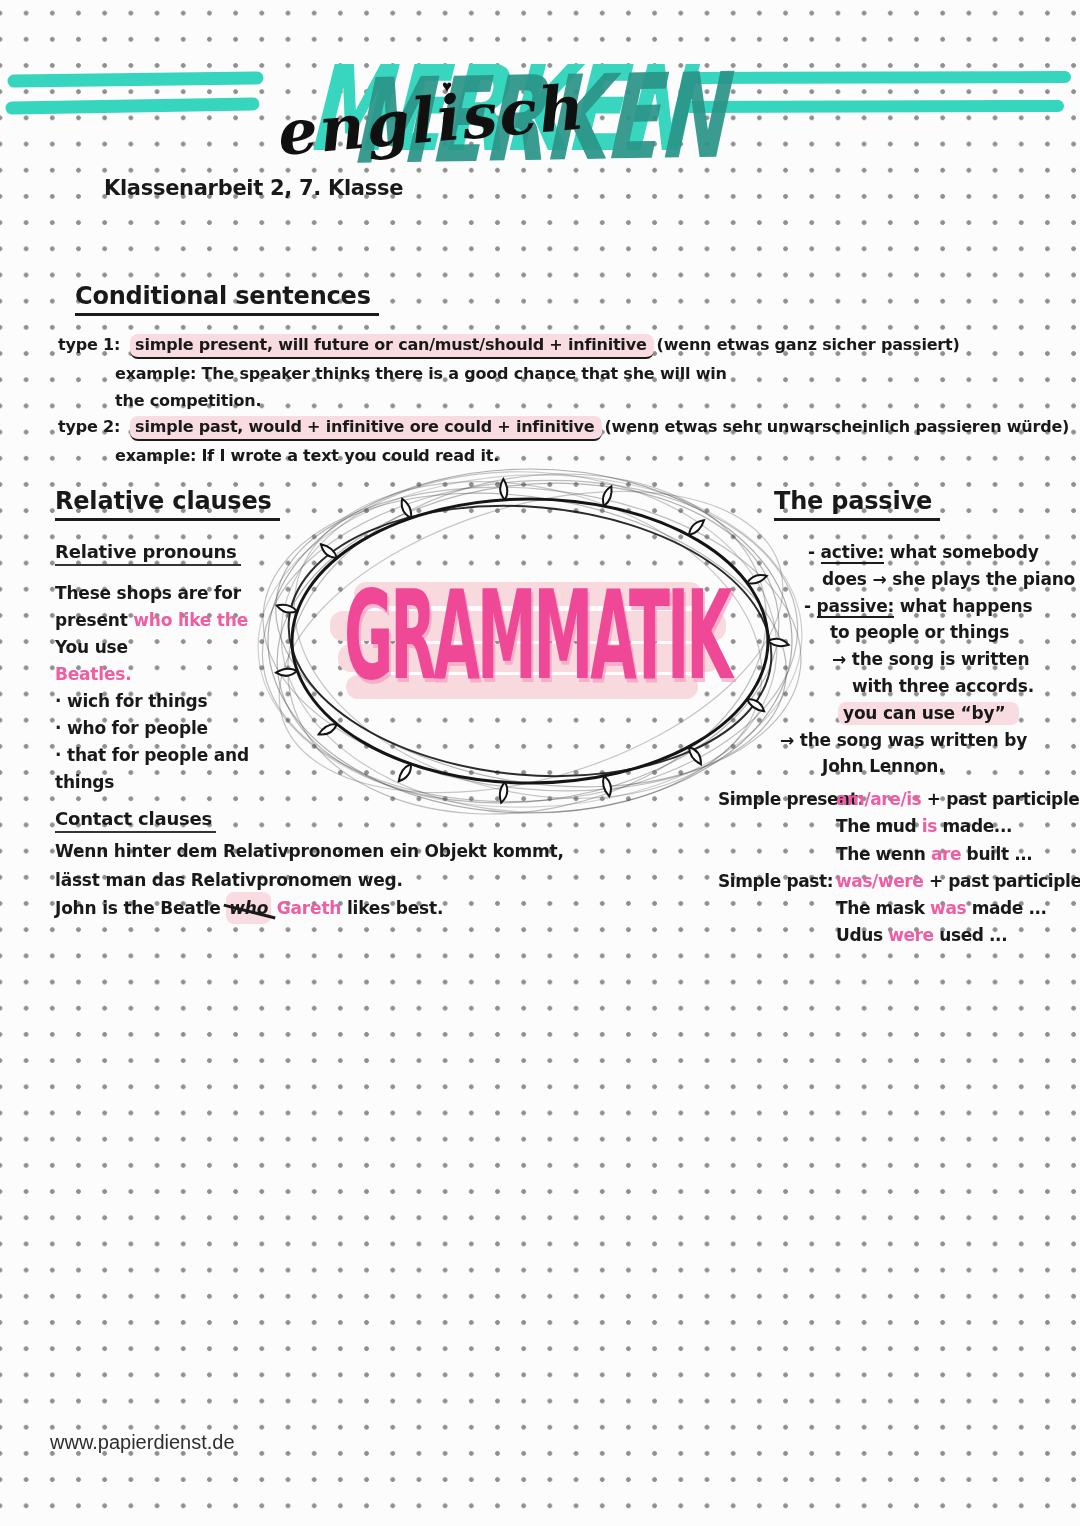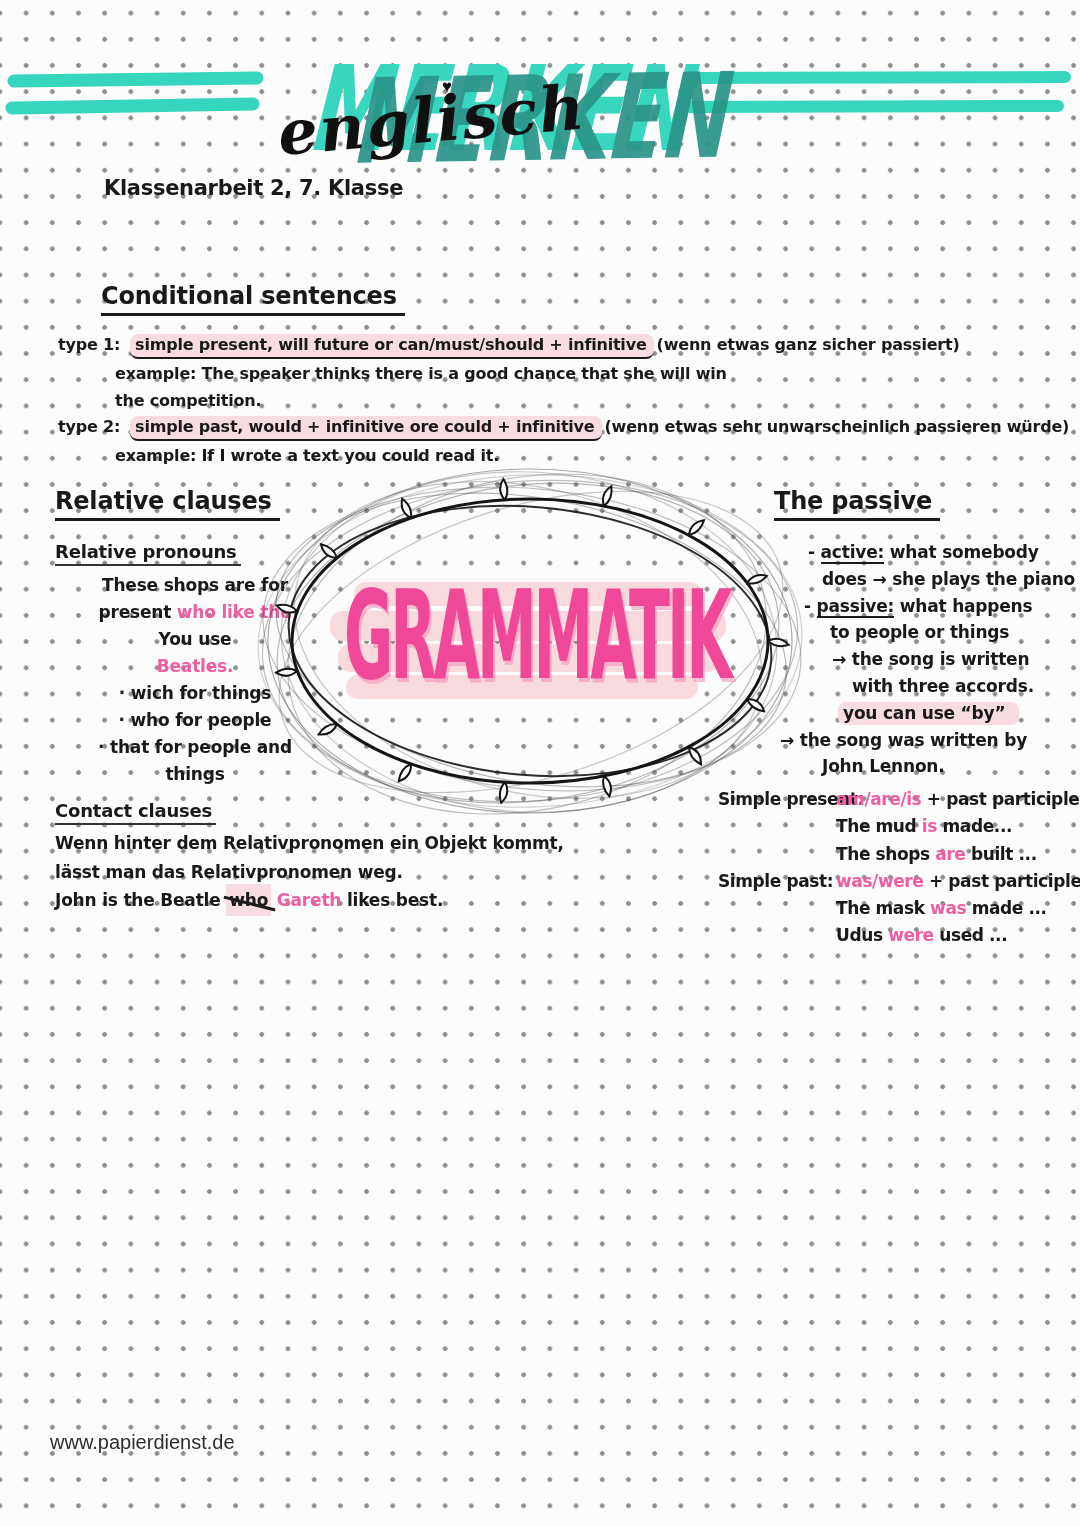--- a/index.html
+++ b/index.html
@@ -15,36 +15,36 @@
   .abs{position:absolute;}
   .sec-title{font-size:24px;display:inline-block;border-bottom:3px solid #1b1b1b;padding:0 8px 3px 0;}
   .sub-title{font-size:18px;display:inline-block;border-bottom:2px solid #333;padding:0 4px 2px 0;}
   .body-line{font-size:17px;line-height:27px;white-space:nowrap;}
   .pink{color:#ef5da2;}
   .uline{border-bottom:2px solid #1b1b1b;}
   .hl{background:#f9dce1;border-radius:8px;padding:1px 14px 2px 5px;}
   .hl-u{background:#f9dce1;border-radius:8px;padding:1px 7px 3px 5px;border-bottom:2.5px solid #1b1b1b;}
   
   .cond{left:58px;top:282px;width:1005px;}
-  .cond .sec-title{margin-left:43px;text-align:right;}
+  .cond .sec-title{margin-left:17px;text-align:right;}
   .cline{font-size:16px;line-height:27px;white-space:nowrap;}
   .cline.first{margin-top:15px;}
   .tlab{margin-right:10px;}
   .cnote{margin-left:3px;}
   .cex{margin-left:57px;margin-top:2px;}
   .cex2{margin-left:57px;margin-top:0px;}
   .ct2{margin-top:-1px;}
   
   .rel{left:55px;top:487px;width:560px;}
   .rel .pron{margin-top:20px;}
-  .rel .pron-lines{margin-top:6px;width:280px;text-align:center;}
+  .rel .pron-lines{margin-top:14px;width:280px;}
   .rel .contact{margin-top:12px;}
   .rel .contact-lines{margin-top:4px;width:545px;}
   .rel .contact-lines .body-line{line-height:28.5px;}
-  .struck{position:relative;background:#f9dce1;border-radius:0;padding:6px 3px;}
+  .struck{position:relative;background:#f9dce1;border-radius:8px;padding:6px 3px;font-style:italic;}
   .struck::after{content:"";position:absolute;left:-3px;right:-5px;top:56%;border-top:3px solid #1b1b1b;transform:rotate(14deg);}
   
   .wreath{left:240px;top:460px;pointer-events:none;}
   .gram{left:330px;top:577px;width:402px;height:128px;}
   .gram .band{position:absolute;background:#f8d9de;border-radius:13px;}
   .b1{left:24px;top:5px;width:348px;height:24px;}
   .b2{left:0px;top:34px;width:396px;height:30px;}
   .b3{left:8px;top:67px;width:382px;height:28px;}
   .b4{left:16px;top:98px;width:352px;height:24px;}
   .gram-word{position:absolute;left:14px;top:-4px;font-size:60px;letter-spacing:-3px;color:#ee4896;
@@ -193,21 +193,21 @@
       <div class="frow">
           <span class="flabel">Simple present:</span>
           <span><span></span><span class="pink">am/are/is</span><span> + past participle</span></span>
         </div>
       <div class="frow">
           <span class="flabel"></span>
           <span><span>The mud </span><span class="pink">is</span><span> made...</span></span>
         </div>
       <div class="frow">
           <span class="flabel"></span>
-          <span><span>The shops </span><span class="pink">are</span><span> built ...</span></span>
+          <span><span>The wenn </span><span class="pink">are</span><span> built ...</span></span>
         </div>
       <div class="frow">
           <span class="flabel">Simple past:</span>
           <span><span></span><span class="pink">was/were</span><span> + past participle</span></span>
         </div>
       <div class="frow">
           <span class="flabel"></span>
           <span><span>The mask </span><span class="pink">was</span><span> made ...</span></span>
         </div>
       <div class="frow">

